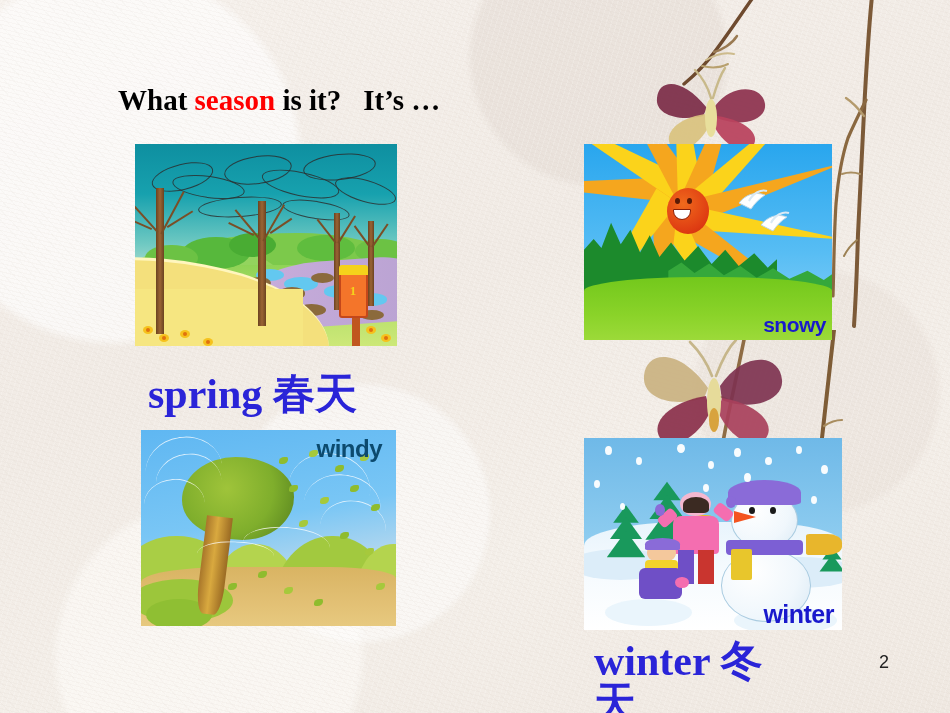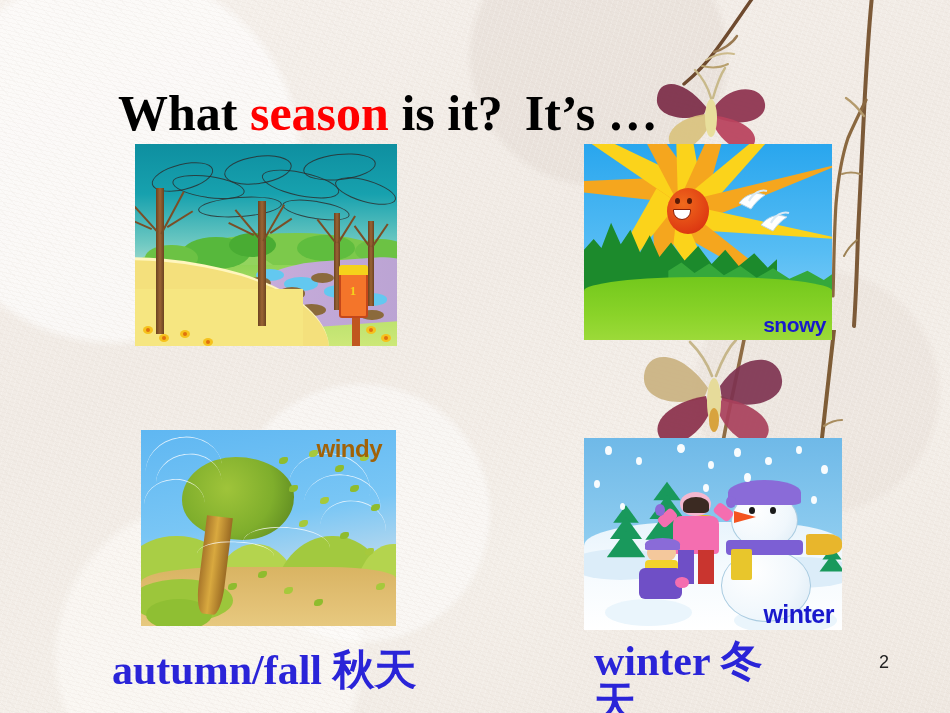--- a/index.html
+++ b/index.html
@@ -39,21 +39,21 @@
 
   
   .look-say {
     position:absolute; left:10px; top:14px;
     font-size:40px; font-weight:bold; color:#22B822;
     font-family:"Liberation Serif", serif; letter-spacing:.5px;
     white-space:nowrap;
   }
   .question {
     position:absolute; left:118px; top:84px;
-    font-size:50px; font-weight:bold; color:#000;
+    font-size:29px; font-weight:bold; color:#000;
     font-family:"Liberation Serif", serif; white-space:nowrap;
   }
   .question .hl { color:#FF0000; }
   .question .sp { display:inline-block; width:22px; }
 
   
   .pic { position:absolute; overflow:hidden; background:#fff; }
   .pic .inner { position:absolute; inset:0; overflow:hidden; }
 
   
@@ -227,21 +227,21 @@
   #pic-autumn .streak {
     position:absolute; border-top:1.6px solid rgba(255,255,255,.75);
     border-radius:50%; transform-origin:left center;
   }
   #pic-autumn .leaf {
     position:absolute; width:9px; height:7px; background:#8FBC2E;
     border-radius:60% 20% 60% 20%;
   }
   #pic-autumn .label {
     position:absolute; right:14px; top:5px;
-    color:#a16207; font-weight:bold; font-size:24px;
+    color:#0c4a6e; font-weight:bold; font-size:24px;
     font-family:"Liberation Sans", sans-serif; letter-spacing:-.5px;
   }
 
   
   #pic-winter .sky {
     position:absolute; inset:0;
     background:linear-gradient(#6FB9E8 0%, #8CCBEF 50%, #BFE2F6 100%);
   }
   #pic-winter .snowground {
     position:absolute; left:0; bottom:0; width:100%; height:56%;
@@ -411,20 +411,24 @@
 
       <div class="flower" style="left:3%;  top:90%;"></div>
       <div class="flower" style="left:9%;  top:94%;"></div>
       <div class="flower" style="left:17%; top:92%;"></div>
       <div class="flower" style="left:26%; top:96%;"></div>
       <div class="flower" style="left:88%; top:90%;"></div>
       <div class="flower" style="left:94%; top:94%;"></div>
     </div>
   </div>
 
+  <div class="caption" style="left:148px; top:366px;">
+    <span>spring</span>
+    <span class="cn">春天</span>
+  </div>
 
   <div class="pic" id="pic-summer" style="left:584px; top:144px; width:248px; height:196px;">
     <div class="inner">
       <div class="sky"></div>
 
       <div class="ray o" style="transform:rotate(-178deg);"></div>
       <div class="ray" style="transform:rotate(-150deg);"></div>
       <div class="ray o" style="transform:rotate(-122deg);"></div>
       <div class="ray" style="transform:rotate(-96deg);"></div>
       <div class="ray o" style="transform:rotate(-70deg);"></div>
@@ -498,24 +502,20 @@
       <div class="leaf" style="left:46%; top:72%;"></div>
       <div class="leaf" style="left:56%; top:80%; background:#A6C93C;"></div>
       <div class="leaf" style="left:68%; top:86%;"></div>
       <div class="leaf" style="left:34%; top:78%;"></div>
       <div class="leaf" style="left:92%; top:78%; background:#A6C93C;"></div>
 
       <div class="label">windy</div>
     </div>
   </div>
 
-  <div class="caption" style="left:112px; top:642px;">
-    <span>autumn/fall</span>
-    <span class="cn">秋天</span>
-  </div>
 
   <div class="pic" id="pic-winter" style="left:584px; top:438px; width:258px; height:192px;">
     <div class="inner">
       <div class="sky"></div>
       <div class="snowground"></div>
       <div class="drift" style="left:-6%; top:58%; width:40%; height:16%;"></div>
       <div class="drift" style="left:62%; top:62%; width:44%; height:16%;"></div>
       <div class="drift" style="left:8%;  top:84%; width:34%; height:14%; background:#EAF5FC;"></div>
       <div class="drift" style="left:58%; top:88%; width:40%; height:14%; background:#EAF5FC;"></div>
 

